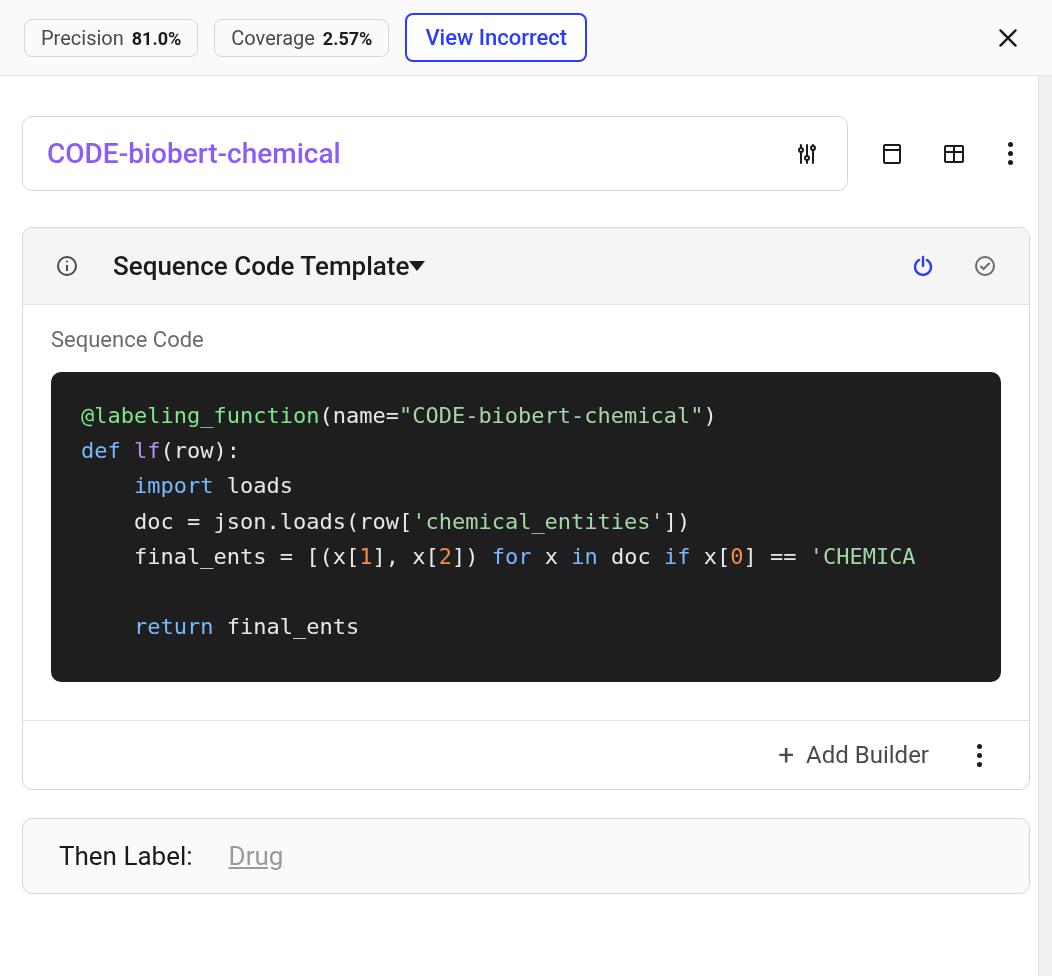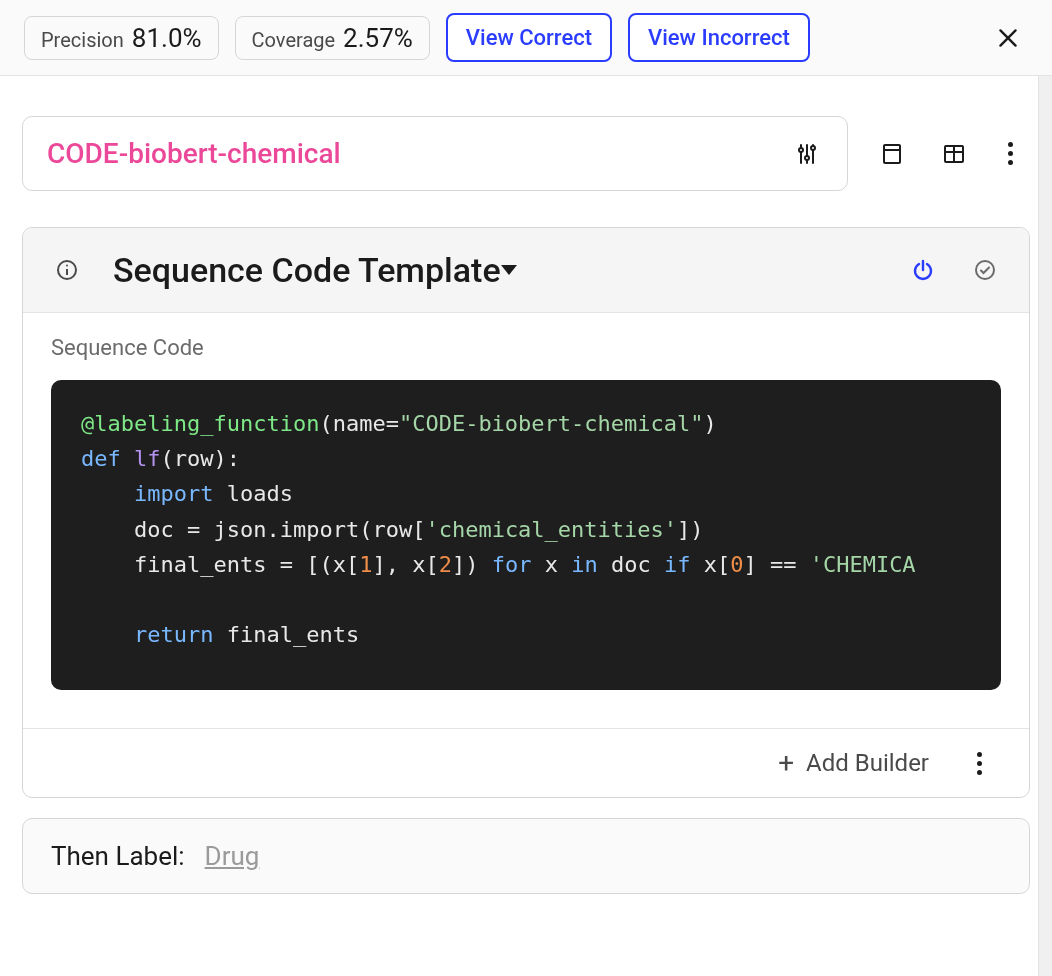--- a/index.html
+++ b/index.html
@@ -29,22 +29,22 @@
     border: 1.5px solid #d6d6d6;
     border-radius: 8px;
     padding: 8px 16px;
     background: #fafafa;
     color: #4a4a4a;
     font-size: 20px;
     line-height: 1;
   }
   .chip .val {
     color: #1b1b1b;
-    font-size: 26px;
-    font-weight: 400;
+    font-size: 18px;
+    font-weight: 700;
   }
   .linkbtn {
     display: inline-flex;
     align-items: center;
     border: 2px solid #2a3cff;
     color: #2a3cff;
     background: #ffffff;
     border-radius: 8px;
     padding: 10px 18px;
     font-size: 22px;
@@ -80,21 +80,21 @@
     flex: 1;
     border: 1.5px solid #d6d6d6;
     border-radius: 10px;
     padding: 20px 24px;
     display: flex;
     align-items: center;
   }
   .titlebox .name {
     font-size: 28px;
     font-weight: 500;
-    color: #ec4899;
+    color: #8b5cf6;
     flex: 1;
   }
   .iconbtn {
     width: 32px;
     height: 32px;
     display: inline-flex;
     align-items: center;
     justify-content: center;
     color: #1b1b1b;
     cursor: pointer;
@@ -120,21 +120,21 @@
     gap: 30px;
     padding: 22px 28px;
     border-bottom: 1.5px solid #e3e3e3;
     background: #f5f5f5;
     border-radius: 10px 10px 0 0;
   }
   .info-ico { width: 28px; height: 28px; color: #4a4a4a; }
   .dropdown {
     display: flex;
     align-items: center;
-    font-size: 34px;
+    font-size: 26px;
     font-weight: 500;
     cursor: pointer;
   }
   .dropdown .caret {
     width: 0; height: 0;
     border-left: 8px solid transparent;
     border-right: 8px solid transparent;
     border-top: 10px solid #1b1b1b;
   }
   .card-head .spacer { flex: 1; }
@@ -185,27 +185,27 @@
     color: #4a4a4a;
     cursor: pointer;
   }
   .add-builder .plus {
     font-size: 28px;
     line-height: 1;
   }
 
   
   .labelrow {
-    margin-top: 20px;
+    margin-top: 28px;
     border: 1.5px solid #d6d6d6;
     border-radius: 10px;
-    padding: 22px 28px;
+    padding: 22px 36px;
     display: flex;
     align-items: baseline;
-    gap: 20px;
+    gap: 36px;
     font-size: 26px;
     background: #fafafa;
   }
   .labelrow .key { color: #1b1b1b; }
   .labelrow .val { color: #9a9a9a; text-decoration: underline; }
 
   
   .dots {
     display: inline-flex;
     flex-direction: column;
@@ -238,21 +238,20 @@
 
 <div class="topbar">
   <div class="chip">
     <span>Precision</span>
     <span class="val">81.0%</span>
   </div>
   <div class="chip">
     <span>Coverage</span>
     <span class="val">2.57%</span>
   </div>
-  <div class="linkbtn">View Correct</div>
   <div class="linkbtn">View Incorrect</div>
   <div class="close-x">
     <svg viewBox="0 0 24 24" width="26" height="26" stroke="currentColor" stroke-width="2.2" fill="none" stroke-linecap="round">
         <line x1="5" y1="5" x2="19" y2="19"></line>
         <line x1="19" y1="5" x2="5" y2="19"></line>
       </svg>
   </div>
 </div>
 
 <div class="scrollhint"></div>
@@ -322,21 +321,21 @@
         </svg>
       </span>
     </div>
 
     <div class="card-body">
       <div class="subhead">Sequence Code</div>
 
       <div class="code"><span class="tok-dec">@</span><span class="tok-dec">labeling_function</span><span class="tok-id">(</span><span class="tok-id">name</span><span class="tok-id">=</span><span class="tok-str">"CODE-biobert-chemical"</span><span class="tok-id">)</span>
 <span class="tok-kw">def</span> <span class="tok-fn">lf</span><span class="tok-id">(</span><span class="tok-id">row</span><span class="tok-id">):</span>
     <span class="tok-kw">import</span> <span class="tok-id">loads</span>
-    <span class="tok-id">doc</span> <span class="tok-id">=</span> <span class="tok-id">json.import(row[</span><span class="tok-str">'chemical_entities'</span><span class="tok-id">])</span>
+    <span class="tok-id">doc</span> <span class="tok-id">=</span> <span class="tok-id">json.loads(row[</span><span class="tok-str">'chemical_entities'</span><span class="tok-id">])</span>
     <span class="tok-id">final_ents</span> <span class="tok-id">=</span> <span class="tok-id">[(x[</span><span class="tok-num">1</span><span class="tok-id">], x[</span><span class="tok-num">2</span><span class="tok-id">])</span> <span class="tok-kw">for</span> <span class="tok-id">x</span> <span class="tok-kw">in</span> <span class="tok-id">doc</span> <span class="tok-kw">if</span> <span class="tok-id">x[</span><span class="tok-num">0</span><span class="tok-id">]</span> <span class="tok-id">==</span> <span class="tok-str">'CHEMICA</span>
 
     <span class="tok-kw">return</span> <span class="tok-id">final_ents</span>
 </div>
     </div>
 
     <div class="card-foot">
       <div class="add-builder">
         <span class="plus">+</span>
         <span>Add Builder</span>

